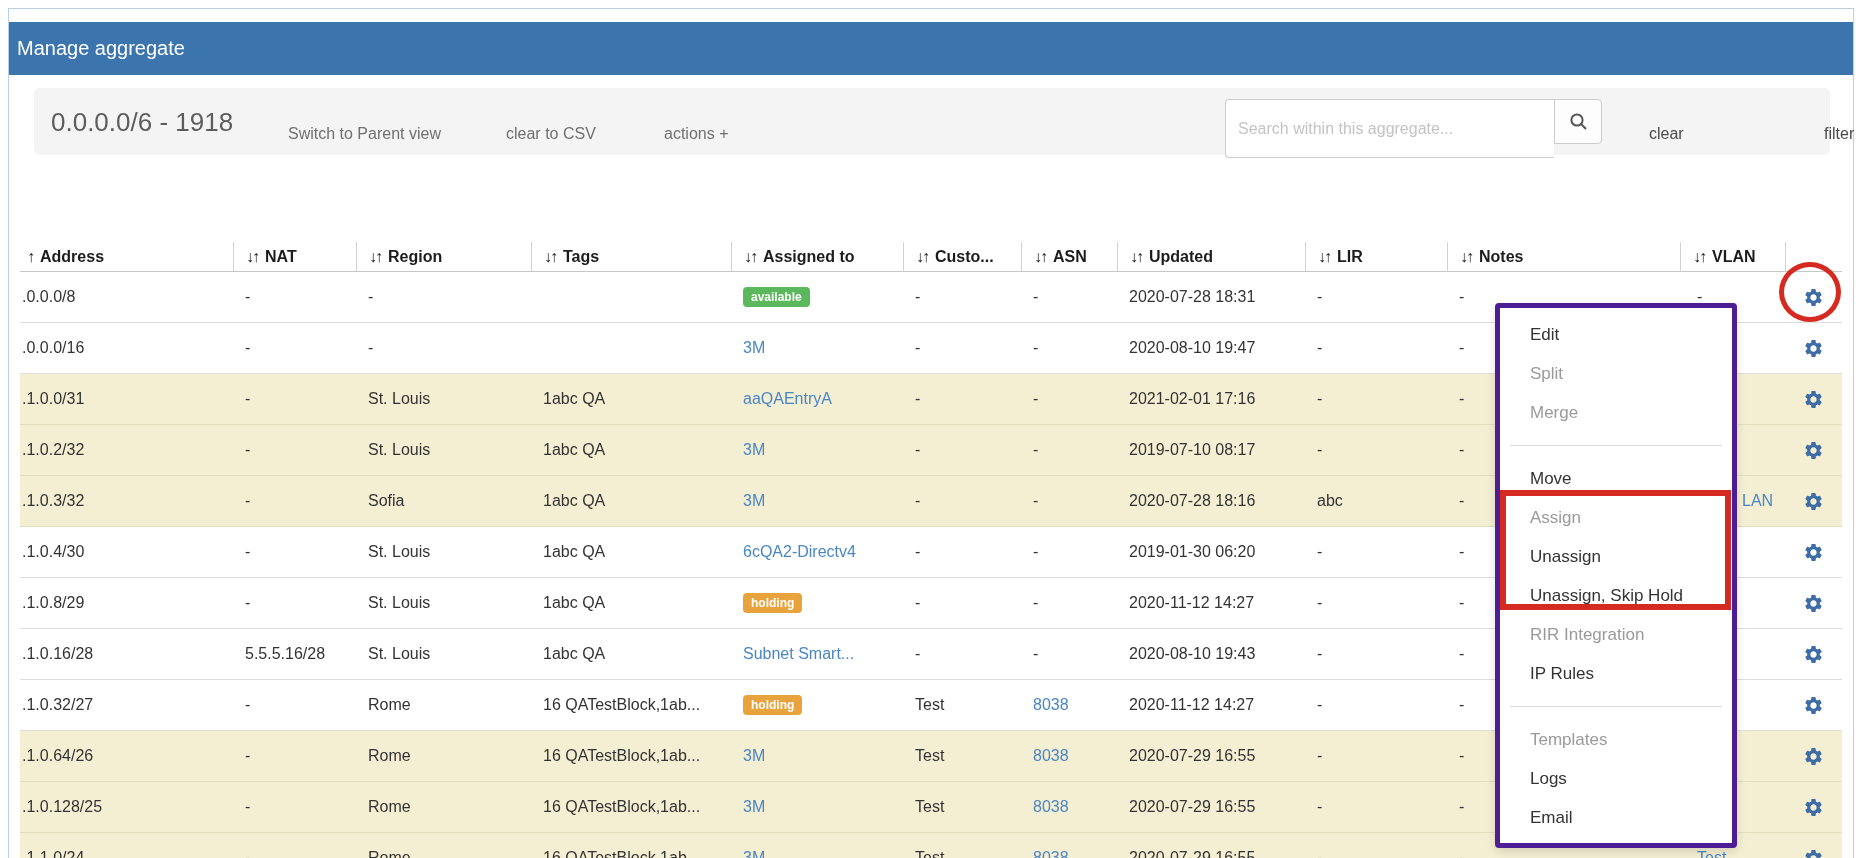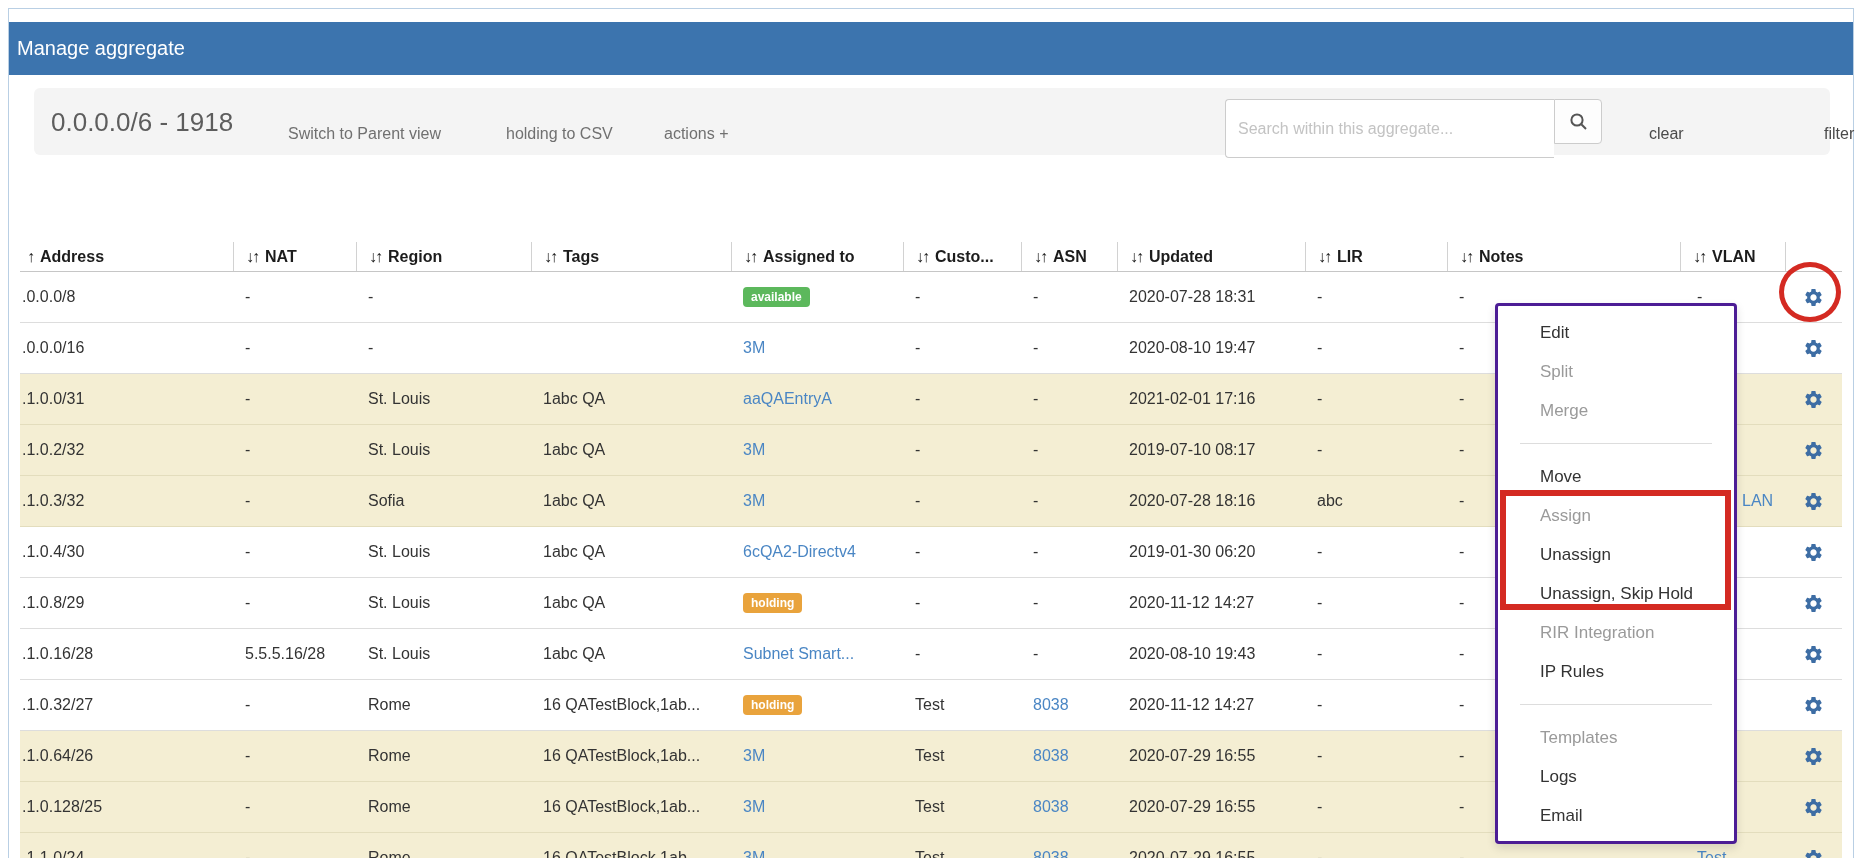--- a/index.html
+++ b/index.html
@@ -44,43 +44,43 @@
   .td.vlan{padding-left:17px;}
   .td.vlan.shift{padding-left:62px;}
   .td.gearcell{justify-content:center;padding-left:0;}
   .link{color:var(--link);cursor:pointer;}
   .badge{display:inline-block;padding:3px 8px;border-radius:4px;color:#fff;font-size:12px;font-weight:bold;line-height:1.2;}
   .badge.green{background:var(--badge_green);}
   .badge.orange{background:var(--badge_orange);}
   .gearwrap{display:inline-flex;cursor:pointer;}
   
   .context-menu{position:absolute;left:1495px;top:303px;width:242px;background:#fff;
-                border:3px solid #4c1d95;border-radius:4px;box-shadow:0 4px 10px rgba(0,0,0,.12);
-                padding:7px 12px 6px;z-index:10;}
+                border:5px solid #4c1d95;border-radius:4px;box-shadow:0 4px 10px rgba(0,0,0,.12);
+                padding:7px 0 6px;z-index:10;}
   .menu-item{height:39px;line-height:39px;padding-left:30px;font-size:17px;color:#333;cursor:pointer;white-space:nowrap;}
   .menu-item.muted{color:#9a9a9a;}
   .menu-divider{height:1px;background:#ddd;margin:13px 10px;}
   
   .annot-circle{position:absolute;left:1779px;top:262px;width:62px;height:60px;border:5px solid var(--annot);
                 border-radius:50%;z-index:30;pointer-events:none;}
   .annot-box{position:absolute;left:1500px;top:490px;width:231px;height:120px;border:6px solid var(--annot);
              z-index:30;pointer-events:none;}
 </style>
 </head>
 <body>
 
 <div class="frame">
   <div class="titlebar">
     <span class="title">Manage aggregate</span>
   </div>
 
   <div class="toolbar">
     <span class="agg">0.0.0.0/6 - 1918</span>
     <span class="tlink switchv">Switch to Parent view</span>
-    <span class="tlink exportcsv">holding to CSV</span>
+    <span class="tlink exportcsv">clear to CSV</span>
     <span class="tlink actions">actions +</span>
     <div class="search-group">
       <input class="search-input" type="text" placeholder="Search within this aggregate..." style="">
       <div class="search-btn">
         <svg width="19" height="19" viewBox="0 0 19 19">
           <circle cx="8" cy="8" r="5.6" fill="none" stroke="#555" stroke-width="2"></circle>
           <line x1="12.3" y1="12.3" x2="17" y2="17" stroke="#555" stroke-width="2"></line>
         </svg>
       </div>
     </div>

